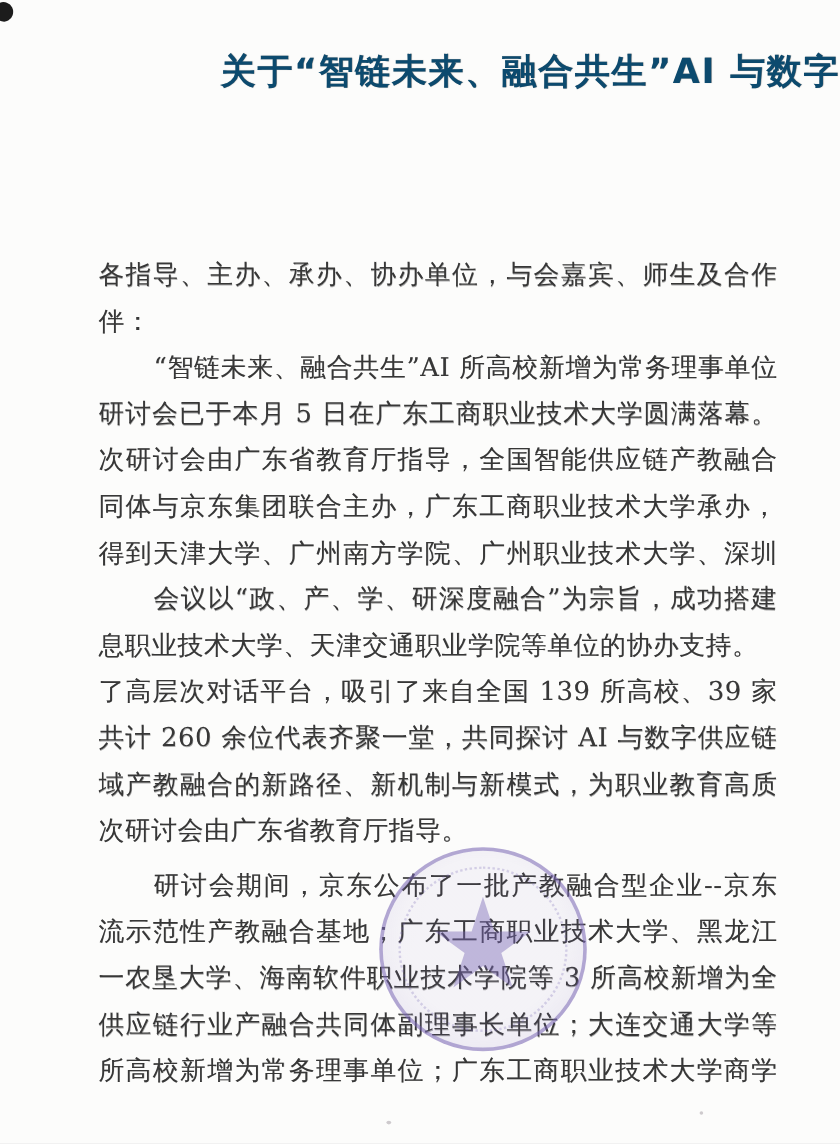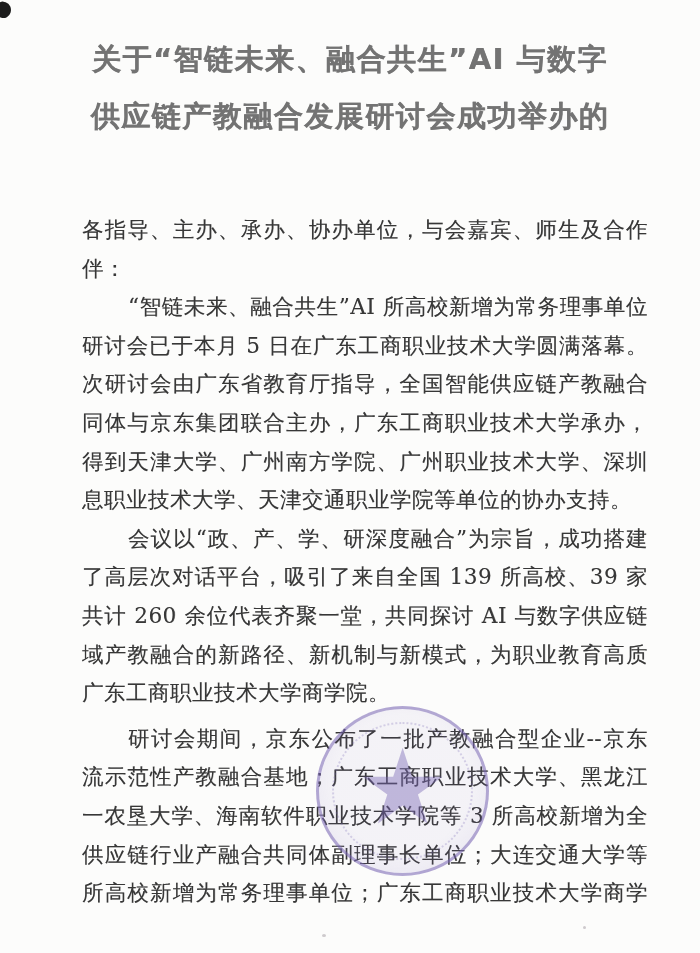--- a/index.html
+++ b/index.html
@@ -24,22 +24,22 @@
     position:absolute; width:4px; height:3px;
     background:rgba(120,110,120,0.35);
     border-radius:50%;
   }
   .dust-1 { left:322px; top:934px; }
   .dust-2 { left:583px; top:926px; width:3px; }
 
   
   .title-block {
     padding-top:31px;
-    text-align:center;
-    color:#737373;
+    text-align:right;
+    color:#0c4a6e;
     font-family:"DejaVu Sans", sans-serif;
     font-weight:700;
   }
   .title-line {
     font-size:29px;
     line-height:57px;
     letter-spacing:1.5px;
     text-shadow:0.4px 0.4px 0.6px rgba(40,40,40,0.55);
   }
   .title-short { letter-spacing:10px; text-indent:10px; }
@@ -92,37 +92,36 @@
 </style>
 </head>
 <body>
 
 <div class="page">
 
   <div class="corner-speck"></div>
 
   <div class="title-block">
     <div class="title-line">关于“智链未来、融合共生”AI 与数字</div>
-    <div class="title-line">供应链产教融合发展研讨会成功举办的</div>
   </div>
 
   <div class="body-block">
     <div class="line fill">各指导、主办、承办、协办单位，与会嘉宾、师生及合作伙</div>
     <div class="line">伴：</div>
     <div class="line fill indent">“智链未来、融合共生”AI 所高校新增为常务理事单位</div>
     <div class="line fill">研讨会已于本月 5 日在广东工商职业技术大学圆满落幕。本</div>
     <div class="line fill">次研讨会由广东省教育厅指导，全国智能供应链产教融合共</div>
     <div class="line fill">同体与京东集团联合主办，广东工商职业技术大学承办，并</div>
     <div class="line fill">得到天津大学、广州南方学院、广州职业技术大学、深圳信</div>
+    <div class="line fill indent">会议以“政、产、学、研深度融合”为宗旨，成功搭建</div>
     <div class="line">息职业技术大学、天津交通职业学院等单位的协办支持。</div>
-    <div class="line fill indent">会议以“政、产、学、研深度融合”为宗旨，成功搭建</div>
     <div class="line fill">了高层次对话平台，吸引了来自全国 139 所高校、39 家企业，</div>
     <div class="line fill">共计 260 余位代表齐聚一堂，共同探讨 AI 与数字供应链领</div>
     <div class="line fill">域产教融合的新路径、新机制与新模式，为职业教育高质量</div>
-    <div class="line">广东工商职业技术大学商学院。</div>
+    <div class="line">次研讨会由广东省教育厅指导。</div>
     <div class="line fill indent gap">研讨会期间，京东公布了一批产教融合型企业--京东物</div>
     <div class="line fill">流示范性产教融合基地；广东工商职业技术大学、黑龙江八</div>
     <div class="line fill">一农垦大学、海南软件职业技术学院等 3 所高校新增为全国</div>
     <div class="line fill">供应链行业产融合共同体副理事长单位；大连交通大学等 22</div>
     <div class="line fill">所高校新增为常务理事单位；广东工商职业技术大学商学院</div>
   </div>
 
   <div class="stamp">
     <div class="stamp-ring"></div>
     <div class="stamp-arc"></div>

